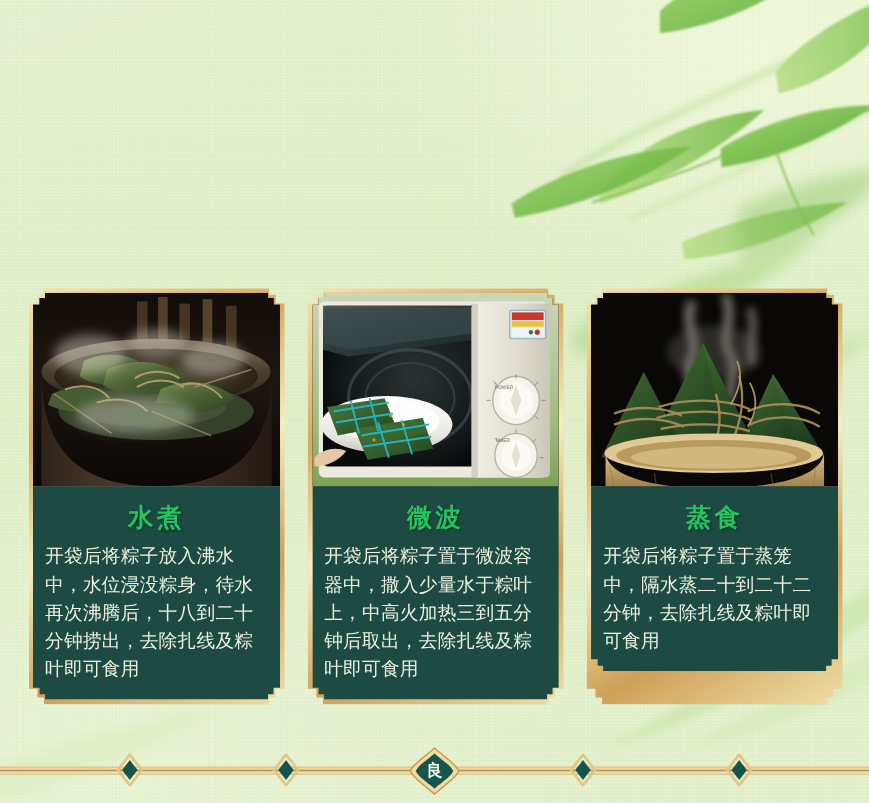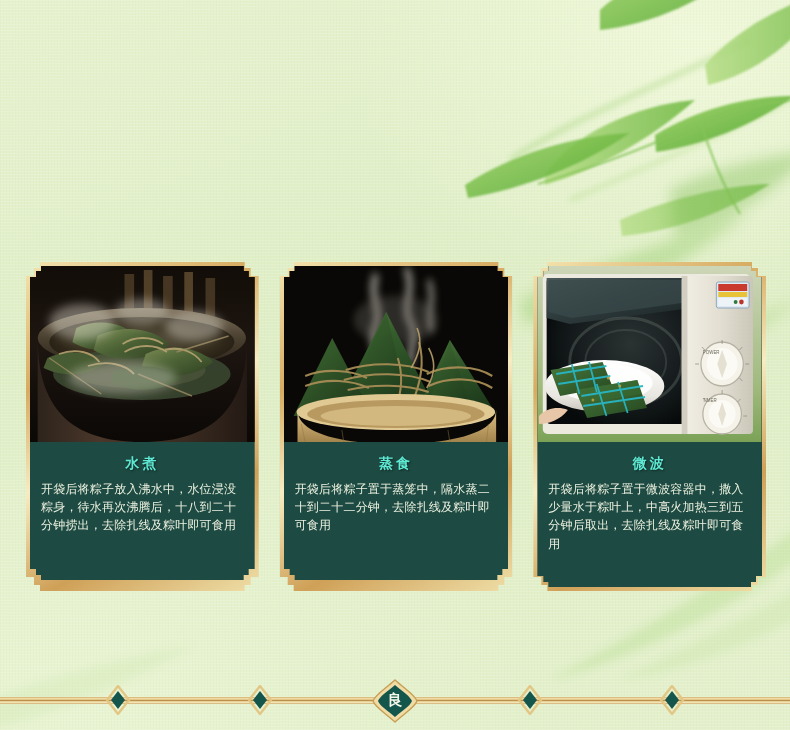--- a/index.html
+++ b/index.html
@@ -140,28 +140,28 @@
     background: #1d4a42;
     padding: 11px 11px 14px 11px;
     min-height: 138px;
     box-sizing: border-box;
   }
   .card-3 .panel { min-height: 145px; }
   .card-title {
     text-align: center;
     font-family: "DejaVu Serif", "Liberation Serif", serif;
     font-weight: 700;
-    font-size: 14px;
+    font-size: 23px;
     letter-spacing: 3px;
-    color: #5eead4;
+    color: #22c55e;
     margin: 2px 0 7px 0;
     text-shadow: 1px 1px 2px rgba(0,0,0,.45);
   }
   .card-body {
-    font-size: 12px;
+    font-size: 17px;
     line-height: 1.52;
     color: #eef3e1;
     text-align: left;
     letter-spacing: .2px;
   }
 
   
   .rule {
     position: absolute;
     left: 0;
@@ -358,20 +358,128 @@
             </g>
           </svg>
         </div>
         <div class="panel">
           <div class="card-title">水煮</div>
           <div class="card-body">开袋后将粽子放入沸水中，水位浸没粽身，待水再次沸腾后，十八到二十分钟捞出，去除扎线及粽叶即可食用</div>
         </div>
       </div>
     </div>
 
+    <div class="card card-3">
+      <div class="card-inner">
+        <div class="photo">
+          <svg viewBox="0 0 233 176" preserveAspectRatio="none">
+            <defs>
+              <linearGradient id="mwbg" x1="0" y1="0" x2="0" y2="1">
+                <stop offset="0%" stop-color="#cdd6b8"></stop>
+                <stop offset="70%" stop-color="#9fb97c"></stop>
+                <stop offset="100%" stop-color="#7ba257"></stop>
+              </linearGradient>
+              <linearGradient id="doorg" x1="0" y1="0" x2="1" y2="1">
+                <stop offset="0%" stop-color="#4c5b5c"></stop>
+                <stop offset="45%" stop-color="#2e3b3d"></stop>
+                <stop offset="100%" stop-color="#1b2425"></stop>
+              </linearGradient>
+              <radialGradient id="cavity" cx="58%" cy="45%" r="62%">
+                <stop offset="0%" stop-color="#2b3232"></stop>
+                <stop offset="70%" stop-color="#13191a"></stop>
+                <stop offset="100%" stop-color="#070a0b"></stop>
+              </radialGradient>
+              <linearGradient id="panelw" x1="0" y1="0" x2="1" y2="0">
+                <stop offset="0%" stop-color="#f2efe6"></stop>
+                <stop offset="55%" stop-color="#e2ded1"></stop>
+                <stop offset="100%" stop-color="#cac6b8"></stop>
+              </linearGradient>
+              <linearGradient id="plateg" x1="0" y1="0" x2="0" y2="1">
+                <stop offset="0%" stop-color="#ffffff"></stop>
+                <stop offset="70%" stop-color="#e8e6e0"></stop>
+                <stop offset="100%" stop-color="#c9c6bd"></stop>
+              </linearGradient>
+              <linearGradient id="zl3" x1="0" y1="0" x2="1" y2="1">
+                <stop offset="0%" stop-color="#4a7a3e"></stop>
+                <stop offset="100%" stop-color="#24471f"></stop>
+              </linearGradient>
+            </defs>
+            <rect width="233" height="176" fill="url(#mwbg)"></rect>
+            <rect x="6" y="8" width="215" height="160" rx="5" fill="#eceadf"></rect>
+            <rect x="10" y="12" width="150" height="146" rx="4" fill="url(#cavity)"></rect>
+            <path d="M10 12 L160 12 L160 42 L34 58 L10 52 Z" fill="url(#doorg)"></path>
+            <path d="M12 14 L158 14 L158 36 L36 52 L12 46 Z" fill="#3b4a4c" opacity=".7"></path>
+            <g opacity=".35">
+              <ellipse cx="92" cy="96" rx="58" ry="44" fill="none" stroke="#6d7a72" stroke-width="3"></ellipse>
+              <ellipse cx="92" cy="96" rx="42" ry="32" fill="none" stroke="#5c6a63" stroke-width="2"></ellipse>
+            </g>
+            <rect x="150" y="10" width="74" height="158" rx="4" fill="url(#panelw)"></rect>
+            <rect x="150" y="10" width="6" height="158" fill="#b9b5a6" opacity=".55"></rect>
+            <rect x="186" y="16" width="34" height="26" rx="2" fill="#dfe9f2" stroke="#8ea7bd" stroke-width="1"></rect>
+            <g>
+              <rect x="188" y="18" width="30" height="7" fill="#c9392e"></rect>
+              <rect x="188" y="26" width="30" height="5" fill="#e8c33a"></rect>
+              <rect x="188" y="32" width="30" height="8" fill="#eef3f7"></rect>
+              <circle cx="212" cy="36" r="2.4" fill="#b8352b"></circle>
+              <circle cx="206" cy="36" r="2" fill="#2f7a3f"></circle>
+            </g>
+            <circle cx="192" cy="98" r="22" fill="#f4f2e9" stroke="#b6b2a3" stroke-width="1.3"></circle>
+            <circle cx="192" cy="98" r="16" fill="#fbfaf4"></circle>
+            <path d="M192 84 L197 98 L192 112 L187 98 Z" fill="#e4e0d2"></path>
+            <g stroke="#8e8a7b" stroke-width="1" opacity=".75">
+              <line x1="192" y1="74" x2="192" y2="78"></line>
+              <line x1="210" y1="84" x2="213" y2="81"></line>
+              <line x1="216" y1="98" x2="220" y2="98"></line>
+              <line x1="210" y1="112" x2="213" y2="115"></line>
+              <line x1="174" y1="84" x2="171" y2="81"></line>
+              <line x1="168" y1="98" x2="164" y2="98"></line>
+            </g>
+            <circle cx="192" cy="148" r="20" fill="#f4f2e9" stroke="#b6b2a3" stroke-width="1.3"></circle>
+            <circle cx="192" cy="148" r="14" fill="#fbfaf4"></circle>
+            <path d="M192 136 L196 148 L192 160 L188 148 Z" fill="#e4e0d2"></path>
+            <g stroke="#8e8a7b" stroke-width="1" opacity=".7">
+              <line x1="176" y1="136" x2="173" y2="133"></line>
+              <line x1="192" y1="128" x2="192" y2="124"></line>
+              <line x1="208" y1="136" x2="211" y2="133"></line>
+              <line x1="214" y1="150" x2="218" y2="150"></line>
+            </g>
+            <text x="172" y="88" font-size="4.6" fill="#6d6a5d" font-family="Liberation Sans, sans-serif">POWER</text>
+            <text x="172" y="136" font-size="4.6" fill="#6d6a5d" font-family="Liberation Sans, sans-serif">TIMER</text>
+            <ellipse cx="70" cy="120" rx="62" ry="26" fill="url(#plateg)"></ellipse>
+            <ellipse cx="70" cy="117" rx="50" ry="19" fill="#ffffff" opacity=".85"></ellipse>
+            <g>
+              <path d="M14 104 L68 96 L78 120 L24 130 Z" fill="url(#zl3)"></path>
+              <path d="M40 124 L104 114 L114 142 L52 152 Z" fill="url(#zl3)"></path>
+              <path d="M40 124 L104 114 L108 128 L46 138 Z" fill="#396b31" opacity=".55"></path>
+            </g>
+            <g stroke="#28b6c4" stroke-width="1.8" fill="none" opacity=".95">
+              <path d="M20 108 L72 100"></path>
+              <path d="M22 118 L76 110"></path>
+              <path d="M36 98 L44 128"></path>
+              <path d="M54 96 L62 126"></path>
+              <path d="M46 130 L110 120"></path>
+              <path d="M48 140 L112 131"></path>
+              <path d="M62 118 L72 150"></path>
+              <path d="M84 116 L94 147"></path>
+            </g>
+            <g fill="#c7a43a" opacity=".85">
+              <circle cx="74" cy="112" r="1.6"></circle>
+              <circle cx="86" cy="120" r="1.4"></circle>
+              <circle cx="58" cy="134" r="1.5"></circle>
+            </g>
+            <path d="M2 150 C10 142 22 140 32 144 C24 154 12 158 2 158 Z" fill="#e8c6a8"></path>
+          </svg>
+        </div>
+        <div class="panel">
+          <div class="card-title">微波</div>
+          <div class="card-body">开袋后将粽子置于微波容器中，撒入少量水于粽叶上，中高火加热三到五分钟后取出，去除扎线及粽叶即可食用</div>
+        </div>
+      </div>
+    </div>
+
     <div class="card card-2">
       <div class="card-inner">
         <div class="photo">
           <svg viewBox="0 0 233 176" preserveAspectRatio="none">
             <defs>
               <linearGradient id="zleaf" x1="0" y1="0" x2="0.4" y2="1">
                 <stop offset="0%" stop-color="#4e7a3c"></stop>
                 <stop offset="40%" stop-color="#335b2b"></stop>
                 <stop offset="100%" stop-color="#1e3c1c"></stop>
               </linearGradient>
@@ -427,128 +535,20 @@
             </g>
           </svg>
         </div>
         <div class="panel">
           <div class="card-title">蒸食</div>
           <div class="card-body">开袋后将粽子置于蒸笼中，隔水蒸二十到二十二分钟，去除扎线及粽叶即可食用</div>
         </div>
       </div>
     </div>
 
-    <div class="card card-3">
-      <div class="card-inner">
-        <div class="photo">
-          <svg viewBox="0 0 233 176" preserveAspectRatio="none">
-            <defs>
-              <linearGradient id="mwbg" x1="0" y1="0" x2="0" y2="1">
-                <stop offset="0%" stop-color="#cdd6b8"></stop>
-                <stop offset="70%" stop-color="#9fb97c"></stop>
-                <stop offset="100%" stop-color="#7ba257"></stop>
-              </linearGradient>
-              <linearGradient id="doorg" x1="0" y1="0" x2="1" y2="1">
-                <stop offset="0%" stop-color="#4c5b5c"></stop>
-                <stop offset="45%" stop-color="#2e3b3d"></stop>
-                <stop offset="100%" stop-color="#1b2425"></stop>
-              </linearGradient>
-              <radialGradient id="cavity" cx="58%" cy="45%" r="62%">
-                <stop offset="0%" stop-color="#2b3232"></stop>
-                <stop offset="70%" stop-color="#13191a"></stop>
-                <stop offset="100%" stop-color="#070a0b"></stop>
-              </radialGradient>
-              <linearGradient id="panelw" x1="0" y1="0" x2="1" y2="0">
-                <stop offset="0%" stop-color="#f2efe6"></stop>
-                <stop offset="55%" stop-color="#e2ded1"></stop>
-                <stop offset="100%" stop-color="#cac6b8"></stop>
-              </linearGradient>
-              <linearGradient id="plateg" x1="0" y1="0" x2="0" y2="1">
-                <stop offset="0%" stop-color="#ffffff"></stop>
-                <stop offset="70%" stop-color="#e8e6e0"></stop>
-                <stop offset="100%" stop-color="#c9c6bd"></stop>
-              </linearGradient>
-              <linearGradient id="zl3" x1="0" y1="0" x2="1" y2="1">
-                <stop offset="0%" stop-color="#4a7a3e"></stop>
-                <stop offset="100%" stop-color="#24471f"></stop>
-              </linearGradient>
-            </defs>
-            <rect width="233" height="176" fill="url(#mwbg)"></rect>
-            <rect x="6" y="8" width="215" height="160" rx="5" fill="#eceadf"></rect>
-            <rect x="10" y="12" width="150" height="146" rx="4" fill="url(#cavity)"></rect>
-            <path d="M10 12 L160 12 L160 42 L34 58 L10 52 Z" fill="url(#doorg)"></path>
-            <path d="M12 14 L158 14 L158 36 L36 52 L12 46 Z" fill="#3b4a4c" opacity=".7"></path>
-            <g opacity=".35">
-              <ellipse cx="92" cy="96" rx="58" ry="44" fill="none" stroke="#6d7a72" stroke-width="3"></ellipse>
-              <ellipse cx="92" cy="96" rx="42" ry="32" fill="none" stroke="#5c6a63" stroke-width="2"></ellipse>
-            </g>
-            <rect x="150" y="10" width="74" height="158" rx="4" fill="url(#panelw)"></rect>
-            <rect x="150" y="10" width="6" height="158" fill="#b9b5a6" opacity=".55"></rect>
-            <rect x="186" y="16" width="34" height="26" rx="2" fill="#dfe9f2" stroke="#8ea7bd" stroke-width="1"></rect>
-            <g>
-              <rect x="188" y="18" width="30" height="7" fill="#c9392e"></rect>
-              <rect x="188" y="26" width="30" height="5" fill="#e8c33a"></rect>
-              <rect x="188" y="32" width="30" height="8" fill="#eef3f7"></rect>
-              <circle cx="212" cy="36" r="2.4" fill="#b8352b"></circle>
-              <circle cx="206" cy="36" r="2" fill="#2f7a3f"></circle>
-            </g>
-            <circle cx="192" cy="98" r="22" fill="#f4f2e9" stroke="#b6b2a3" stroke-width="1.3"></circle>
-            <circle cx="192" cy="98" r="16" fill="#fbfaf4"></circle>
-            <path d="M192 84 L197 98 L192 112 L187 98 Z" fill="#e4e0d2"></path>
-            <g stroke="#8e8a7b" stroke-width="1" opacity=".75">
-              <line x1="192" y1="74" x2="192" y2="78"></line>
-              <line x1="210" y1="84" x2="213" y2="81"></line>
-              <line x1="216" y1="98" x2="220" y2="98"></line>
-              <line x1="210" y1="112" x2="213" y2="115"></line>
-              <line x1="174" y1="84" x2="171" y2="81"></line>
-              <line x1="168" y1="98" x2="164" y2="98"></line>
-            </g>
-            <circle cx="192" cy="148" r="20" fill="#f4f2e9" stroke="#b6b2a3" stroke-width="1.3"></circle>
-            <circle cx="192" cy="148" r="14" fill="#fbfaf4"></circle>
-            <path d="M192 136 L196 148 L192 160 L188 148 Z" fill="#e4e0d2"></path>
-            <g stroke="#8e8a7b" stroke-width="1" opacity=".7">
-              <line x1="176" y1="136" x2="173" y2="133"></line>
-              <line x1="192" y1="128" x2="192" y2="124"></line>
-              <line x1="208" y1="136" x2="211" y2="133"></line>
-              <line x1="214" y1="150" x2="218" y2="150"></line>
-            </g>
-            <text x="172" y="88" font-size="4.6" fill="#6d6a5d" font-family="Liberation Sans, sans-serif">POWER</text>
-            <text x="172" y="136" font-size="4.6" fill="#6d6a5d" font-family="Liberation Sans, sans-serif">TIMER</text>
-            <ellipse cx="70" cy="120" rx="62" ry="26" fill="url(#plateg)"></ellipse>
-            <ellipse cx="70" cy="117" rx="50" ry="19" fill="#ffffff" opacity=".85"></ellipse>
-            <g>
-              <path d="M14 104 L68 96 L78 120 L24 130 Z" fill="url(#zl3)"></path>
-              <path d="M40 124 L104 114 L114 142 L52 152 Z" fill="url(#zl3)"></path>
-              <path d="M40 124 L104 114 L108 128 L46 138 Z" fill="#396b31" opacity=".55"></path>
-            </g>
-            <g stroke="#28b6c4" stroke-width="1.8" fill="none" opacity=".95">
-              <path d="M20 108 L72 100"></path>
-              <path d="M22 118 L76 110"></path>
-              <path d="M36 98 L44 128"></path>
-              <path d="M54 96 L62 126"></path>
-              <path d="M46 130 L110 120"></path>
-              <path d="M48 140 L112 131"></path>
-              <path d="M62 118 L72 150"></path>
-              <path d="M84 116 L94 147"></path>
-            </g>
-            <g fill="#c7a43a" opacity=".85">
-              <circle cx="74" cy="112" r="1.6"></circle>
-              <circle cx="86" cy="120" r="1.4"></circle>
-              <circle cx="58" cy="134" r="1.5"></circle>
-            </g>
-            <path d="M2 150 C10 142 22 140 32 144 C24 154 12 158 2 158 Z" fill="#e8c6a8"></path>
-          </svg>
-        </div>
-        <div class="panel">
-          <div class="card-title">微波</div>
-          <div class="card-body">开袋后将粽子置于微波容器中，撒入少量水于粽叶上，中高火加热三到五分钟后取出，去除扎线及粽叶即可食用</div>
-        </div>
-      </div>
-    </div>
-
   </div>
 
   <div class="rule">
     <div class="rule-line"></div>
 
     <div class="diamond" style="left:118px">
       <svg viewBox="0 0 28 30">
         <path d="M14 1 L25 15 L14 29 L3 15 Z" fill="none" stroke="#e3c684" stroke-width="2.4"></path>
         <path d="M14 6 L21 15 L14 24 L7 15 Z" fill="#14564c"></path>
       </svg>

